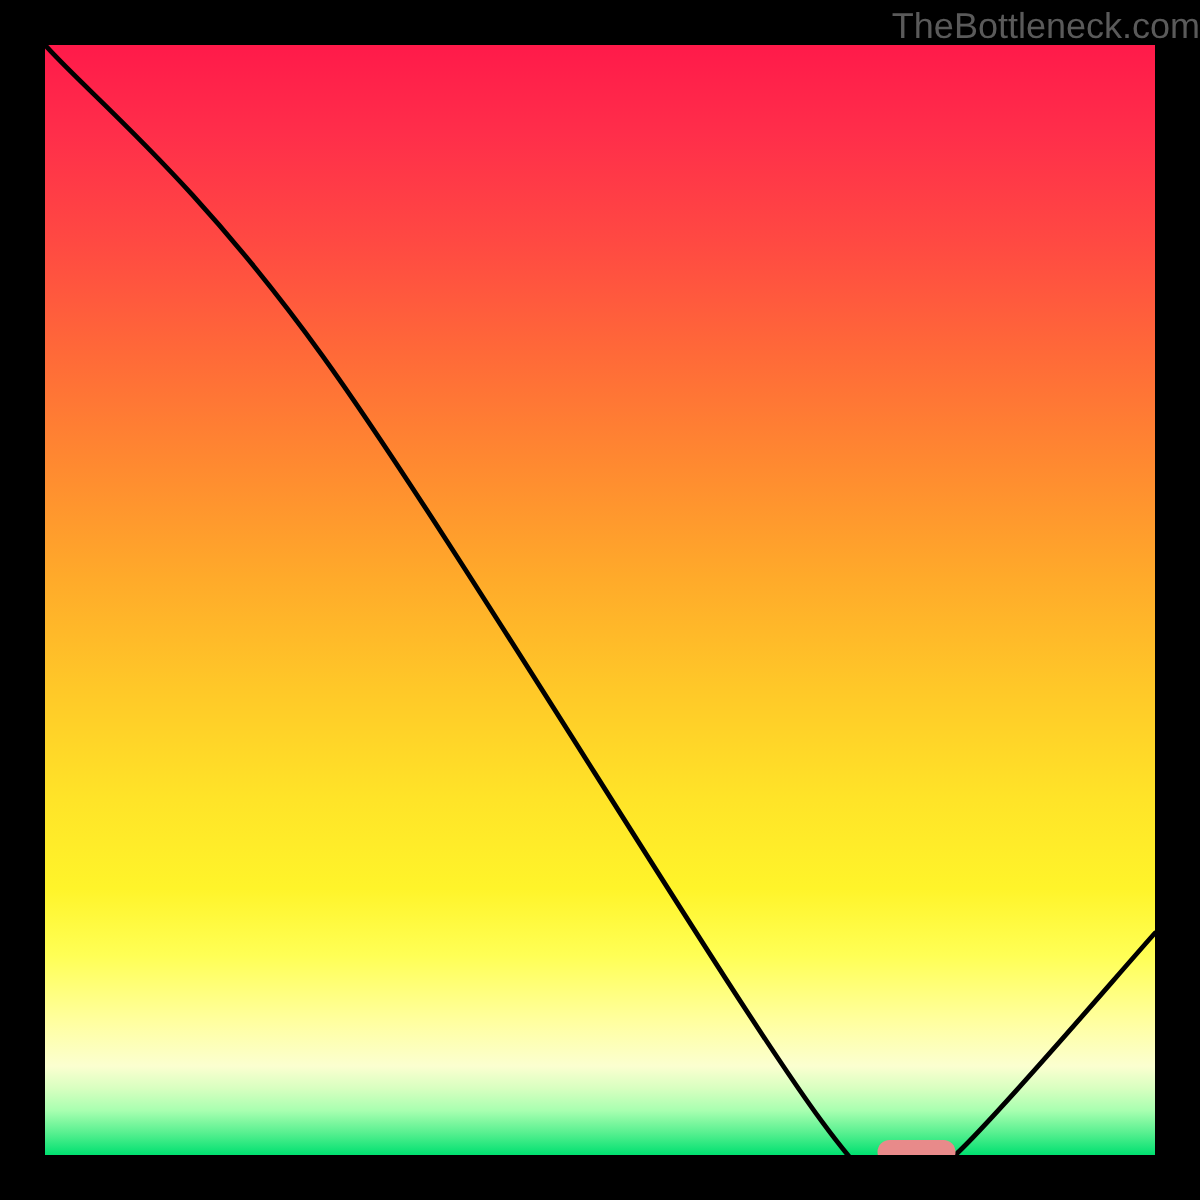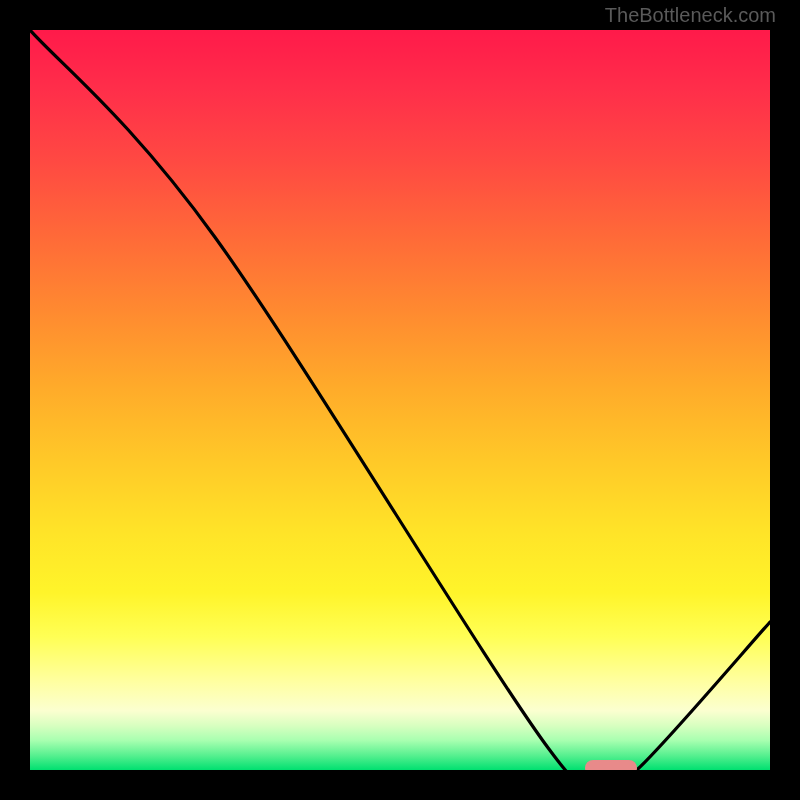--- a/index.html
+++ b/index.html
@@ -7,23 +7,23 @@
     padding: 0;
     width: 800px;
     height: 800px;
     background: #000;
     position: relative;
     font-family: Arial, Helvetica, sans-serif;
   }
   .watermark {
     position: absolute;
     top: 4px;
-    right: 24px;
+    right: 0;
     color: #5a5a5a;
-    font-size: 20px;
+    font-size: 24px;
     font-weight: 500;
     z-index: 10;
   }
   .plot-area {
     position: absolute;
     left: 30px;
     top: 30px;
     width: 740px;
     height: 740px;
     overflow: hidden;

